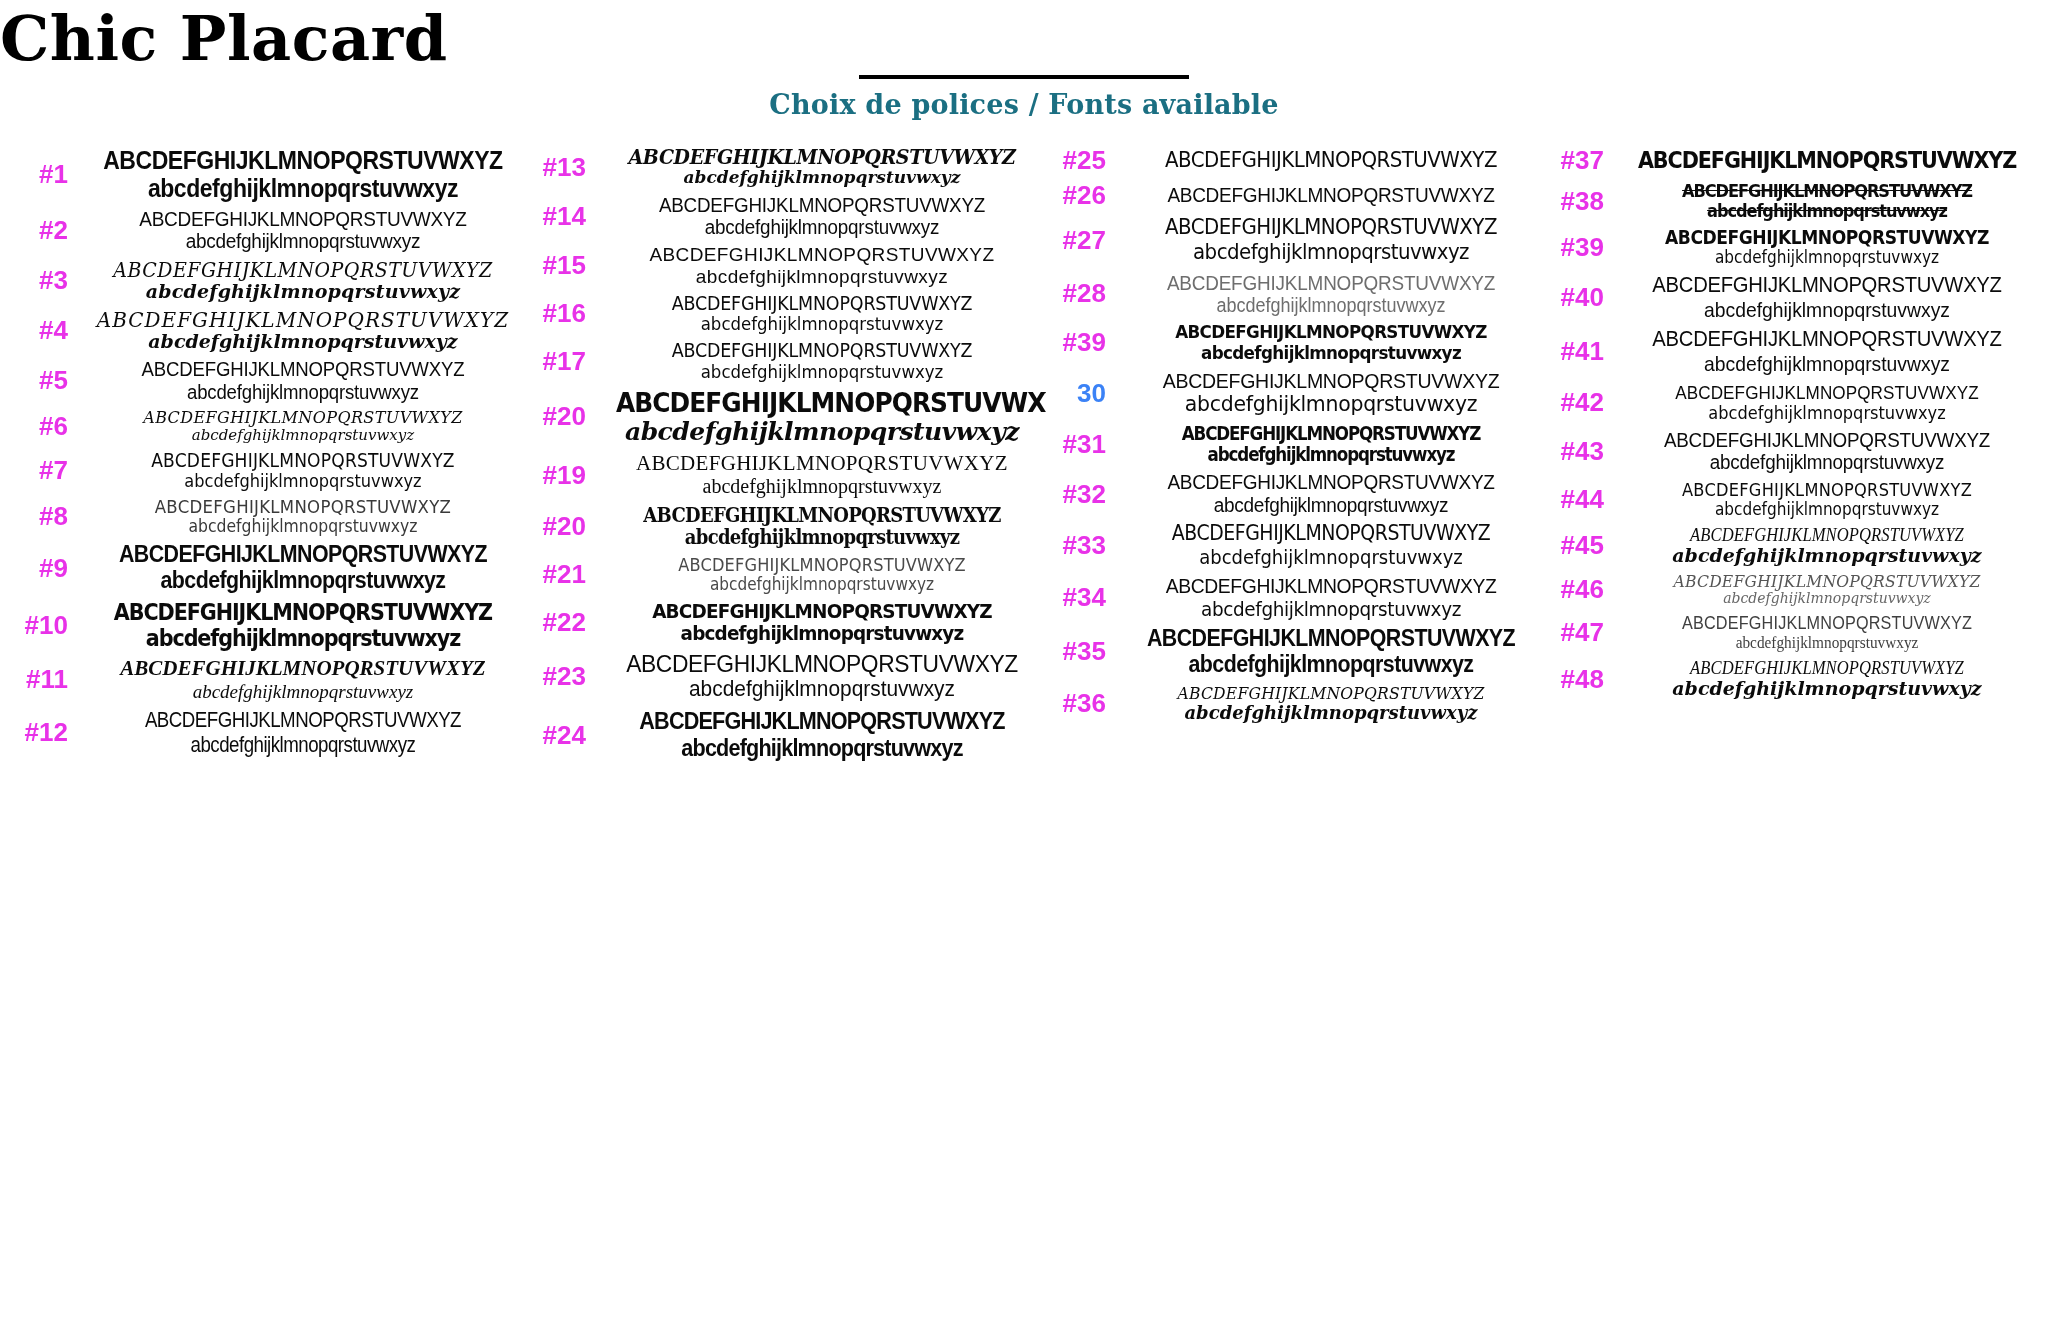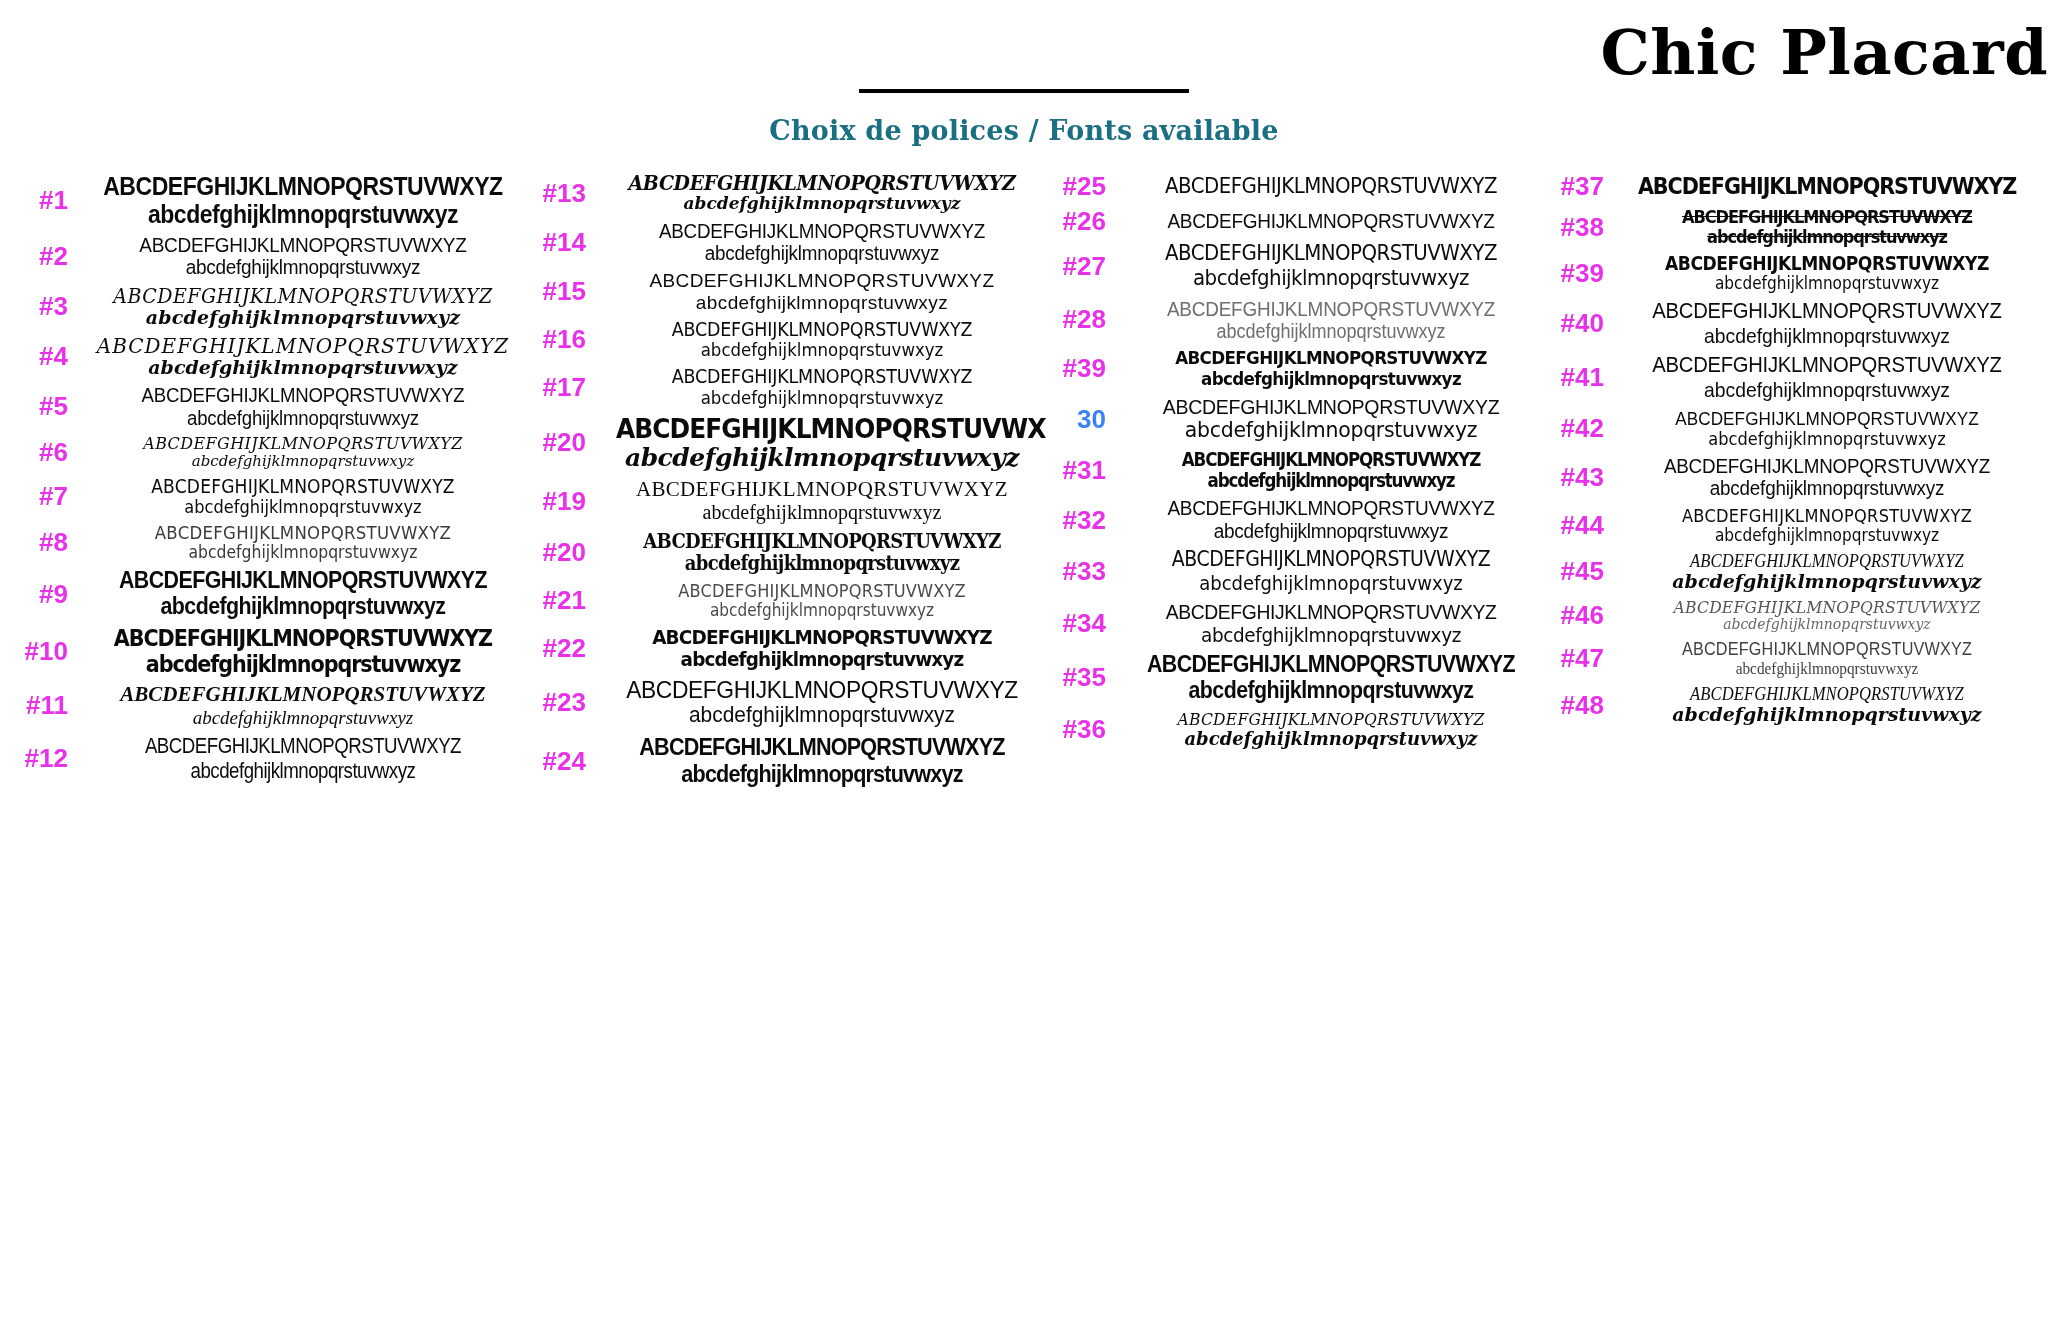--- a/index.html
+++ b/index.html
@@ -15,42 +15,42 @@
     position: relative;
   }
   .page {
     width: 2048px;
     height: 1320px;
     position: relative;
     box-sizing: border-box;
     padding: 0;
   }
   .title {
-    text-align: right;
+    text-align: left;
     font-family: "DejaVu Serif", serif;
     font-weight: bold;
     font-size: 62px;
     line-height: 1.05;
     color: #000000;
-    padding-top: 20px;
+    padding-top: 6px;
     letter-spacing: 0.5px;
   }
   .title-rule {
     width: 330px;
     height: 4px;
     background: #000000;
     margin: 4px auto 0 auto;
   }
   .subtitle {
     text-align: center;
     font-family: "DejaVu Serif", serif;
     font-weight: bold;
     font-size: 27px;
     color: #1b6f82;
-    margin-top: 22px;
+    margin-top: 10px;
     letter-spacing: 0.2px;
   }
   .columns {
     display: flex;
     flex-direction: row;
     justify-content: flex-start;
     align-items: flex-start;
     margin-top: 26px;
     padding: 0 10px 0 14px;
     box-sizing: border-box;

